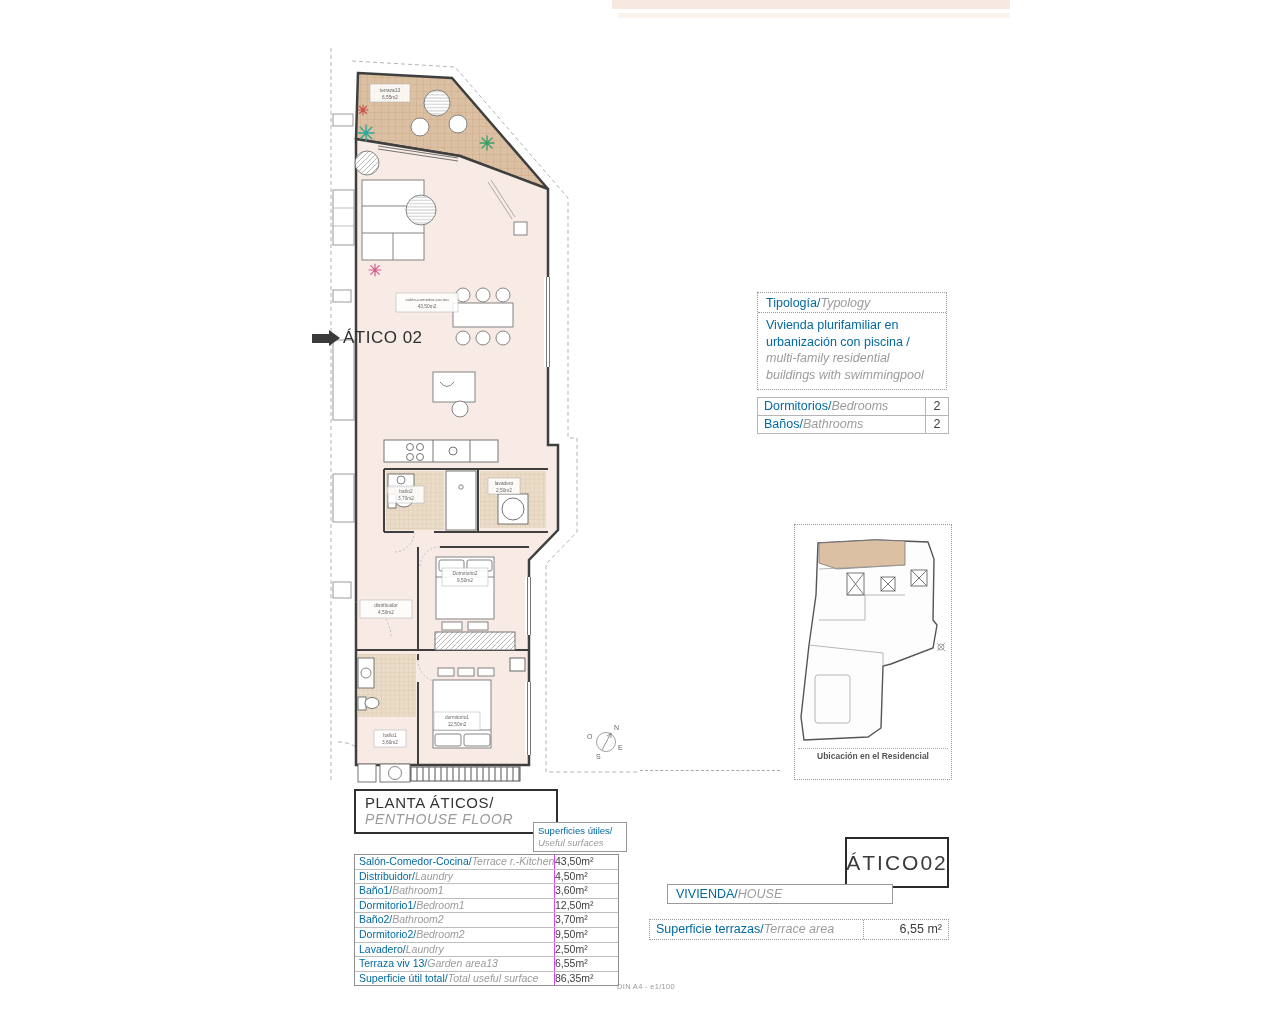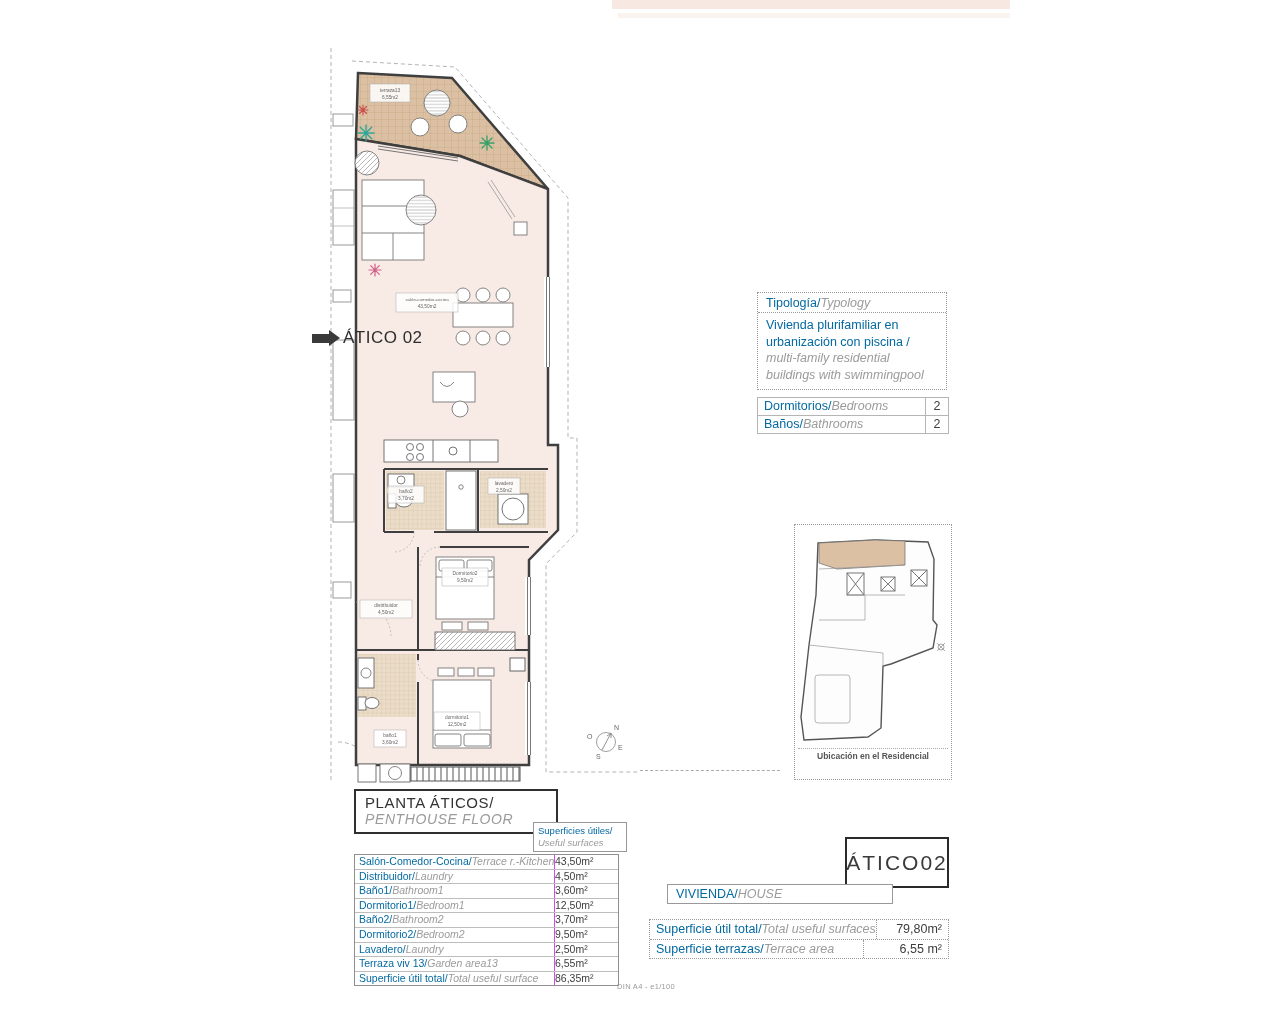--- a/index.html
+++ b/index.html
@@ -395,22 +395,18 @@
   <div>ÁTICO</div>
   <div>02</div>
 </div>
 
 <div class="abs vivbar">
   <span class="es">VIVIENDA/</span><span class="en">HOUSE</span>
 </div>
 
 <div class="abs summary">
   <div class="row">
-    <span class="name"><span class="es">Superficie útil total/</span><span class="sub"></span><span class="en">Total useful surfaces</span></span>
-    <span class="val">79,80m²</span>
-  </div>
-  <div class="row">
     <span class="name"><span class="es">Superficie terrazas/</span><span class="sub"></span><span class="en">Terrace area</span></span>
     <span class="val">6,55 m²</span>
   </div>
 </div>
 
 <div class="abs footer">DIN A4 - e1/100</div>
 
 </body></html>

